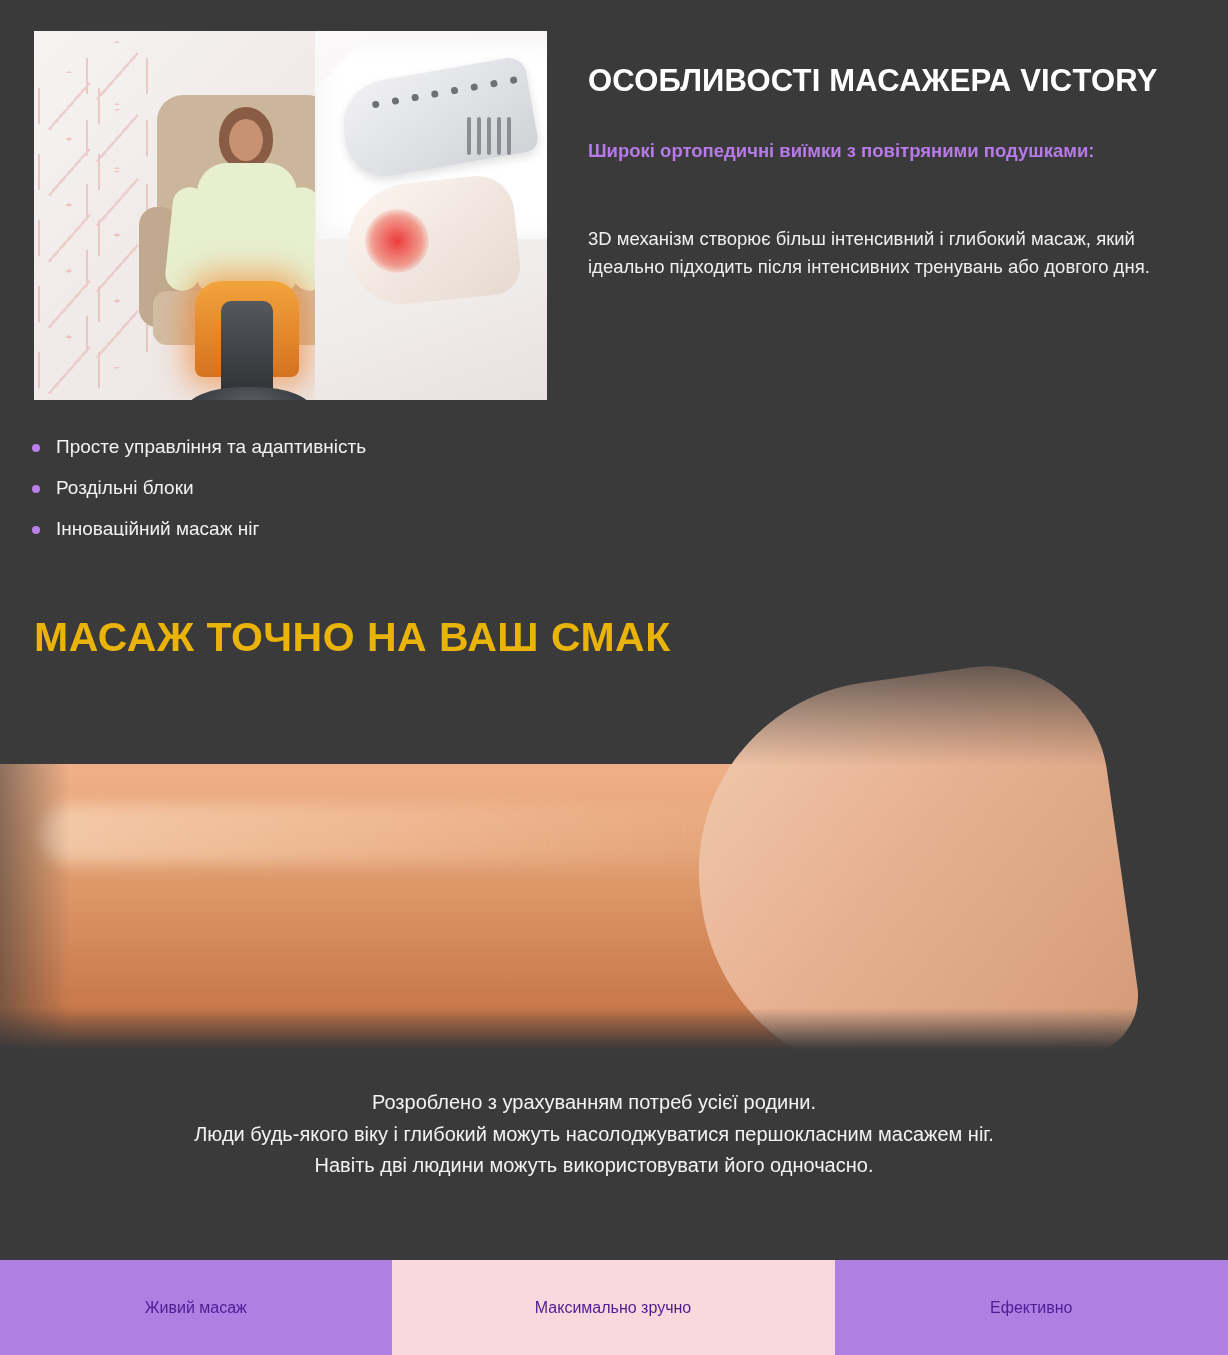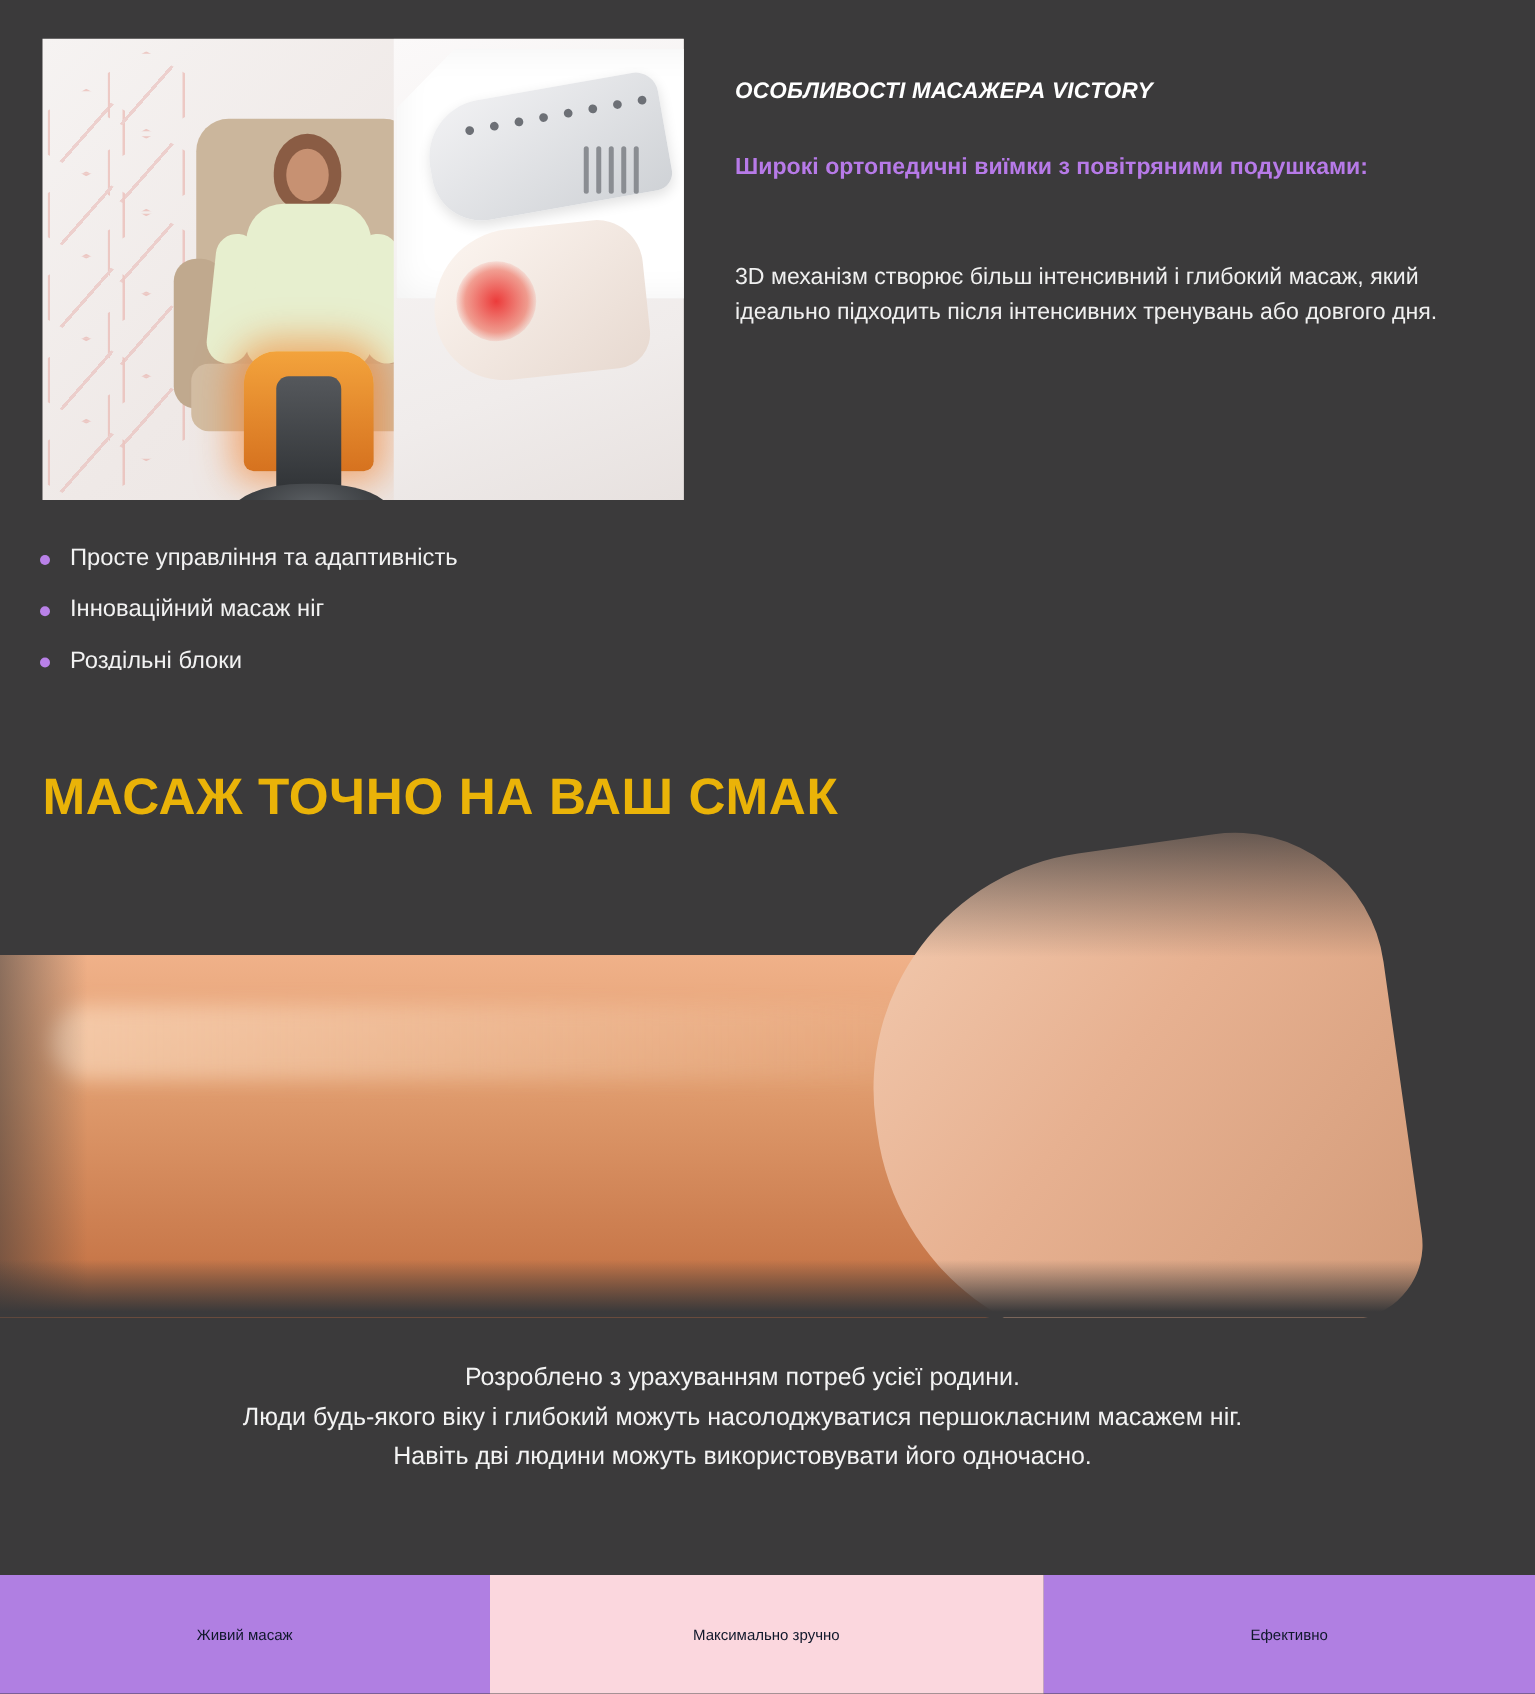--- a/index.html
+++ b/index.html
@@ -274,27 +274,26 @@
     background: #b981e8;
   }
 
   .features-col {
     position: absolute;
     left: 588px;
     top: 60px;
     width: 590px;
   }
   .features-title {
-    font-size: 18px;
+    font-size: 31px;
     font-weight: bold;
     line-height: 1.35;
     color: #ffffff;
     margin: 0 0 36px 0;
     letter-spacing: 0.2px;
-    font-style: italic;
   }
   .features-sub {
     font-size: 18.5px;
     font-weight: bold;
     color: #b77ae8;
     line-height: 1.45;
     margin: 0 0 20px 0;
   }
   .features-body {
     font-size: 18.5px;
@@ -394,22 +393,22 @@
     left: 0;
     bottom: 0;
     width: 1228px;
     height: 95px;
     display: flex;
   }
   .footer-cell {
     display: flex;
     align-items: center;
     justify-content: center;
-    font-size: 12px;
-    color: #0f172a;
+    font-size: 16px;
+    color: #4c1d95;
   }
   .footer-cell.c1 { width: 410px; background: #b07fe2; }
   .footer-cell.c2 { width: 464px; background: #fbd7de; }
   .footer-cell.c3 { width: 412px; background: #b07fe2; }
 </style>
 </head>
 <body>
 
 <div class="page">
 
@@ -465,22 +464,22 @@
           <i style="left:30px"></i>
             <i style="left:40px"></i>
         </div>
         <div class="inset-foot"></div>
         <div class="inset-heat"></div>
       </div>
     </div>
 
     <ul class="bullets">
       <li>Просте управління та адаптивність</li>
+      <li>Роздільні блоки</li>
       <li>Інноваційний масаж ніг</li>
-      <li>Роздільні блоки</li>
     </ul>
 
     <div class="features-col">
       <h1 class="features-title">ОСОБЛИВОСТІ МАСАЖЕРА VICTORY</h1>
       <p class="features-sub">Широкі ортопедичні виїмки з повітряними подушками:</p>
       <p class="features-body2">3D механізм створює більш інтенсивний і глибокий масаж, який ідеально підходить після інтенсивних тренувань або довгого дня.</p>
     </div>
   </div>
 
   <div class="photo-band">

